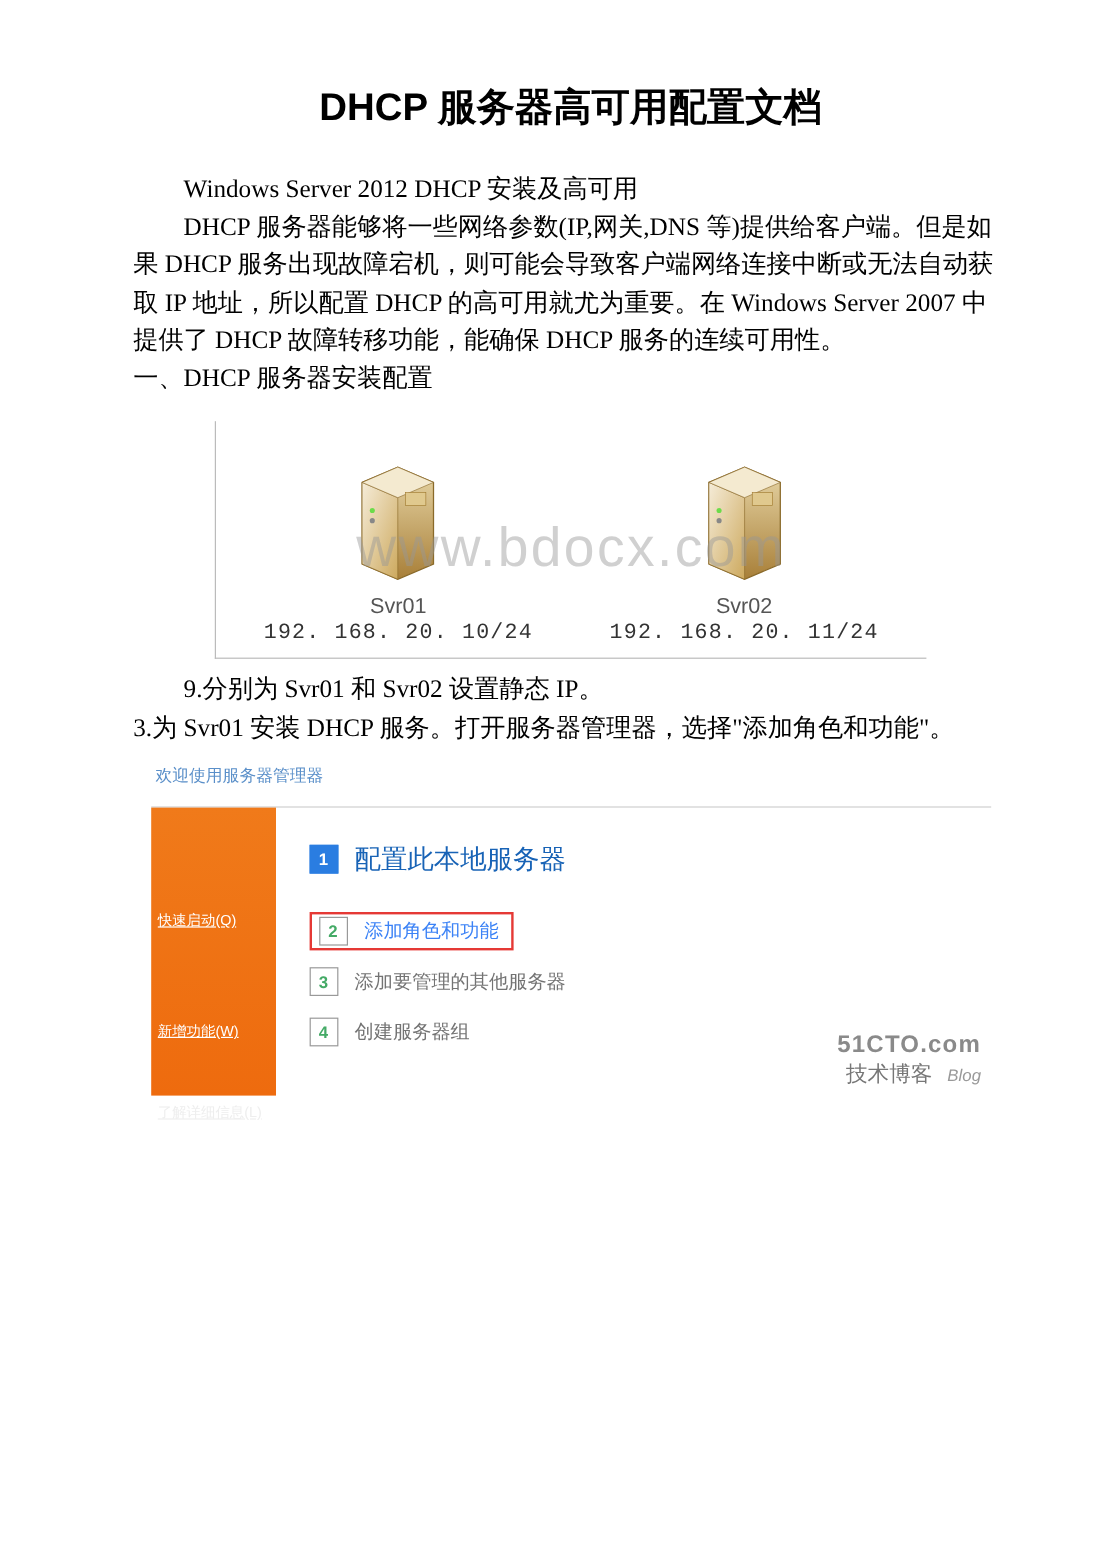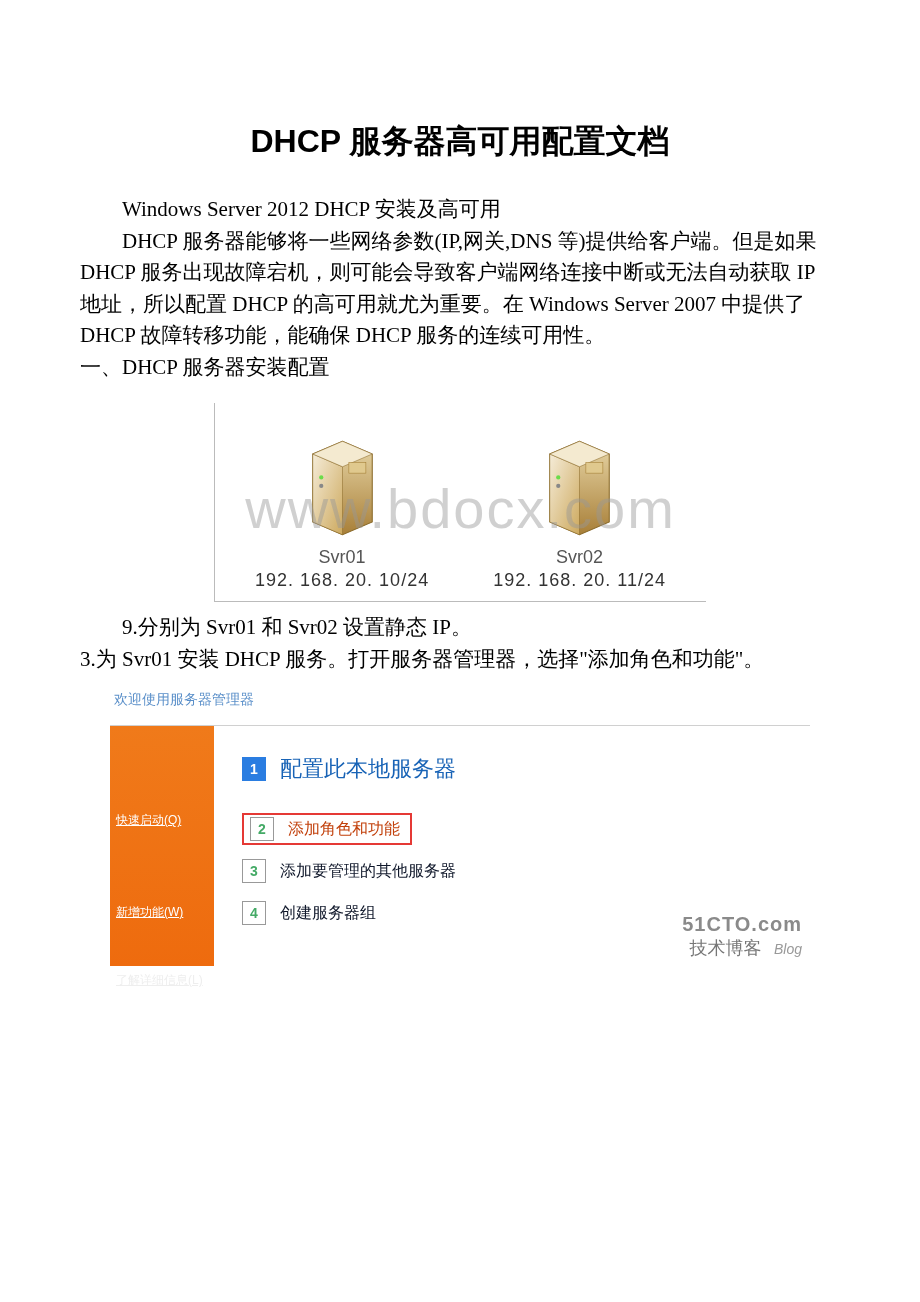--- a/index.html
+++ b/index.html
@@ -5,21 +5,22 @@
   * { margin: 0; padding: 0; box-sizing: border-box; }
   body {
     width: 920px;
     height: 1302px;
     background: #fff;
     font-family: "SimSun", "Times New Roman", serif;
     color: #000;
     position: relative;
   }
   .page {
-    padding: 120px 80px 60px 80px;
+    padding: 68px 80px 60px 80px;
+    margin-left: 31px;
   }
   .doc-title {
     text-align: center;
     font-size: 32px;
     font-weight: bold;
     margin-bottom: 30px;
     font-family: "SimHei", "Arial", sans-serif;
   }
   .indent {
     text-indent: 2em;
@@ -56,30 +57,30 @@
     height: 110px;
   }
   .server-label {
     font-size: 18px;
     font-family: "Arial", sans-serif;
     color: #555;
     margin-top: 4px;
   }
   .server-ip {
     font-size: 18px;
-    font-family: Liberation Sans, sans-serif;
+    font-family: Liberation Mono, monospace;
     color: #333;
     margin-top: 2px;
     letter-spacing: 1px;
   }
   .watermark {
     position: absolute;
     top: 50%; left: 50%;
     transform: translate(-50%, -40%);
-    font-size: 56px;
+    font-size: 46px;
     color: rgba(150,150,150,0.45);
     font-family: Arial, sans-serif;
     letter-spacing: 2px;
     pointer-events: none;
     white-space: nowrap;
   }
   .screenshot2 {
     margin: 10px auto 0 auto;
     width: 700px;
     background: #fff;
@@ -138,22 +139,22 @@
   }
   .ss2-num.active {
     background: #2a7de1;
     border-color: #2a7de1;
     color: #fff;
   }
   .ss2-link {
     font-size: 22px;
     color: #1863b6;
   }
-  .ss2-link.small { font-size: 16px; color: #c2410c; }
-  .ss2-link.grey { color: #0f172a; }
+  .ss2-link.small { font-size: 16px; color: #3b82f6; }
+  .ss2-link.grey { color: #737373; }
   .redbox {
     border: 2px solid #e53935;
     padding: 2px 10px 2px 6px;
     display: inline-flex;
     align-items: center;
     gap: 14px;
   }
   .brand {
     position: absolute;
     right: 8px;

